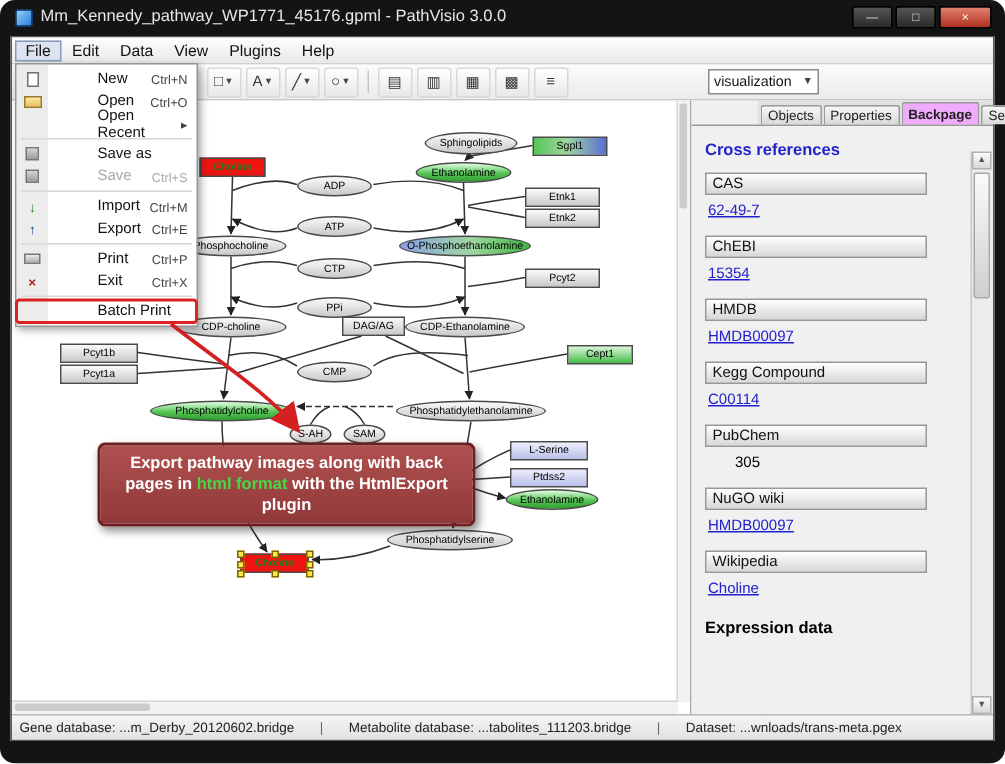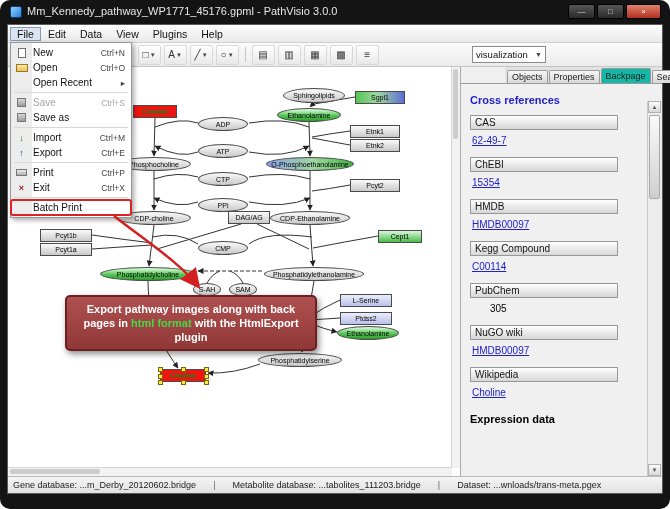--- a/index.html
+++ b/index.html
@@ -48,21 +48,21 @@
   .handle{position:absolute;width:5px;height:5px;background:#ffe44d;border:1px solid #7a6600;box-sizing:border-box;z-index:3;}
   .cv-scroll-v{position:absolute;top:0;right:0;bottom:8px;width:8px;background:#f2f2f2;border-left:1px solid #d5d5d5;}
   .cv-scroll-v .thumb{position:absolute;top:2px;left:1px;width:5px;height:70px;background:#cccccc;border-radius:2px;}
   .cv-scroll-h{position:absolute;left:0;right:8px;bottom:0;height:8px;background:#f2f2f2;border-top:1px solid #d5d5d5;}
   .cv-scroll-h .thumb{position:absolute;left:2px;top:1px;height:5px;width:90px;background:#cccccc;border-radius:2px;}
   
   .menu-popup{position:absolute;left:2px;top:17px;width:120px;border:1px solid #979797;z-index:30;
     background:linear-gradient(90deg,#ececec 0px,#ececec 21px,#fff 21px);box-shadow:2px 2px 5px rgba(0,0,0,.35);padding:2px 0;}
   .menu-item{position:relative;display:flex;align-items:center;height:15px;font-size:10px;padding:0 6px 0 3px;color:#111;}
   .menu-item .mi-icon{width:15px;height:12px;margin-right:4px;display:flex;align-items:center;justify-content:center;font-size:9px;}
-  .menu-item .mi-label{flex:1;}
+  .menu-item .mi-label{flex:1;margin-left:32px;}
   .menu-item .mi-shortcut{color:#444;font-size:8.5px;margin-left:6px;}
   .menu-item.disabled,.menu-item.disabled .mi-shortcut{color:#a8a8a8;}
   .menu-item.highlighted{outline:2px solid #dd2222;outline-offset:-1px;border-radius:2px;}
   .menu-sep{height:1px;background:#d8d8d8;margin:2px 3px;}
   .ic{display:inline-block;box-sizing:border-box;}
   .ic-new{width:8px;height:10px;background:#fff;border:1px solid #707070;}
   .ic-open{width:12px;height:8px;background:linear-gradient(#fde9a2,#ecc05a);border:1px solid #9a7a20;}
   .ic-save,.ic-saveas{width:9px;height:9px;background:linear-gradient(#d6d6d6,#9a9a9a);border:1px solid #777;}
   .ic-print{width:11px;height:7px;background:linear-gradient(#ececec,#aeaeae);border:1px solid #777;}
   .mi-icon.txt-import{color:#1f7a1f;font-weight:bold;}
@@ -72,21 +72,21 @@
   .callout{position:absolute;left:25px;top:228px;width:252px;background:linear-gradient(#b05050,#903838);
     border:2px solid #6e2020;border-radius:5px;color:#fff;font-weight:bold;font-size:11px;line-height:14px;
     text-align:center;padding:5px 8px;box-sizing:border-box;z-index:8;box-shadow:2px 3px 6px rgba(0,0,0,.45);margin-left:32px;}
   .callout .hl{color:#46d946;}
   .annot-arrow{position:absolute;left:0;top:0;width:100%;height:100%;pointer-events:none;z-index:40;}
   
   .side-panel{flex:1;display:flex;flex-direction:column;background:#f0f0f0;position:relative;min-width:0;}
   .tabs{display:flex;align-items:flex-end;height:16px;padding-left:2px;gap:1px;background:#e2e2e2;flex:0 0 auto;margin-left:44px;}
   .tab{font-size:9px;padding:0 4px;background:linear-gradient(#f6f6f6,#d9d9d9);border:1px solid #9a9a9a;
     border-bottom:none;border-radius:2px 2px 0 0;height:12px;display:flex;align-items:center;color:#222;}
-  .tab.active{background:#14b8a6;height:14px;font-weight:normal;}
+  .tab.active{background:#f0abfc;height:14px;font-weight:bold;}
   .panel-body{flex:1;border-top:1px solid #9a9a9a;padding:4px 20px 4px 9px;position:relative;overflow:hidden;}
   .xref-heading{color:#2222cc;font-weight:bold;font-size:11px;margin:6px 0 2px;}
   .xref-header{width:148px;height:15px;background:linear-gradient(#fefefe,#d7d7d7);border:1px solid #979797;
     font-size:10px;display:flex;align-items:center;padding:0 4px;margin-top:9px;box-sizing:border-box;color:#111;}
   .xref-value{font-size:10px;color:#2020cc;text-decoration:underline;margin:5px 0 0 2px;display:inline-block;}
   .xref-value.plain{color:#000;text-decoration:none;margin-left:20px;}
   .expr-heading{font-weight:bold;font-size:11px;margin-top:13px;color:#000;}
   .pscroll{position:absolute;right:0;top:17px;bottom:0;width:14px;background:#ececec;border-left:1px solid #c8c8c8;}
   .pscroll .btn{position:absolute;left:0;width:13px;height:12px;background:linear-gradient(#fbfbfb,#d9d9d9);
     border:1px solid #b0b0b0;font-size:6px;display:flex;align-items:center;justify-content:center;color:#555;box-sizing:border-box;}
@@ -306,33 +306,33 @@
           </span>
           <span class="mi-label">Open</span>
           <span class="mi-shortcut">Ctrl+O</span>
         </div>
         <div class="menu-item">
           <span class="mi-icon"></span>
           <span class="mi-label">Open Recent</span>
           <span class="mi-shortcut">▸</span>
         </div>
         <div class="menu-sep"></div>
+        <div class="menu-item">
+          <span class="mi-icon">
+            <span class="ic ic-saveas"></span>
+          </span>
+          <span class="mi-label">Save as</span>
+          <span class="mi-shortcut"></span>
+        </div>
         <div class="menu-item disabled">
           <span class="mi-icon">
             <span class="ic ic-save"></span>
           </span>
           <span class="mi-label">Save</span>
           <span class="mi-shortcut">Ctrl+S</span>
-        </div>
-        <div class="menu-item">
-          <span class="mi-icon">
-            <span class="ic ic-saveas"></span>
-          </span>
-          <span class="mi-label">Save as</span>
-          <span class="mi-shortcut"></span>
         </div>
         <div class="menu-sep"></div>
         <div class="menu-item">
           <span class="mi-icon txt-import">↓</span>
           <span class="mi-label">Import</span>
           <span class="mi-shortcut">Ctrl+M</span>
         </div>
         <div class="menu-item">
           <span class="mi-icon txt-export">↑</span>
           <span class="mi-label">Export</span>

